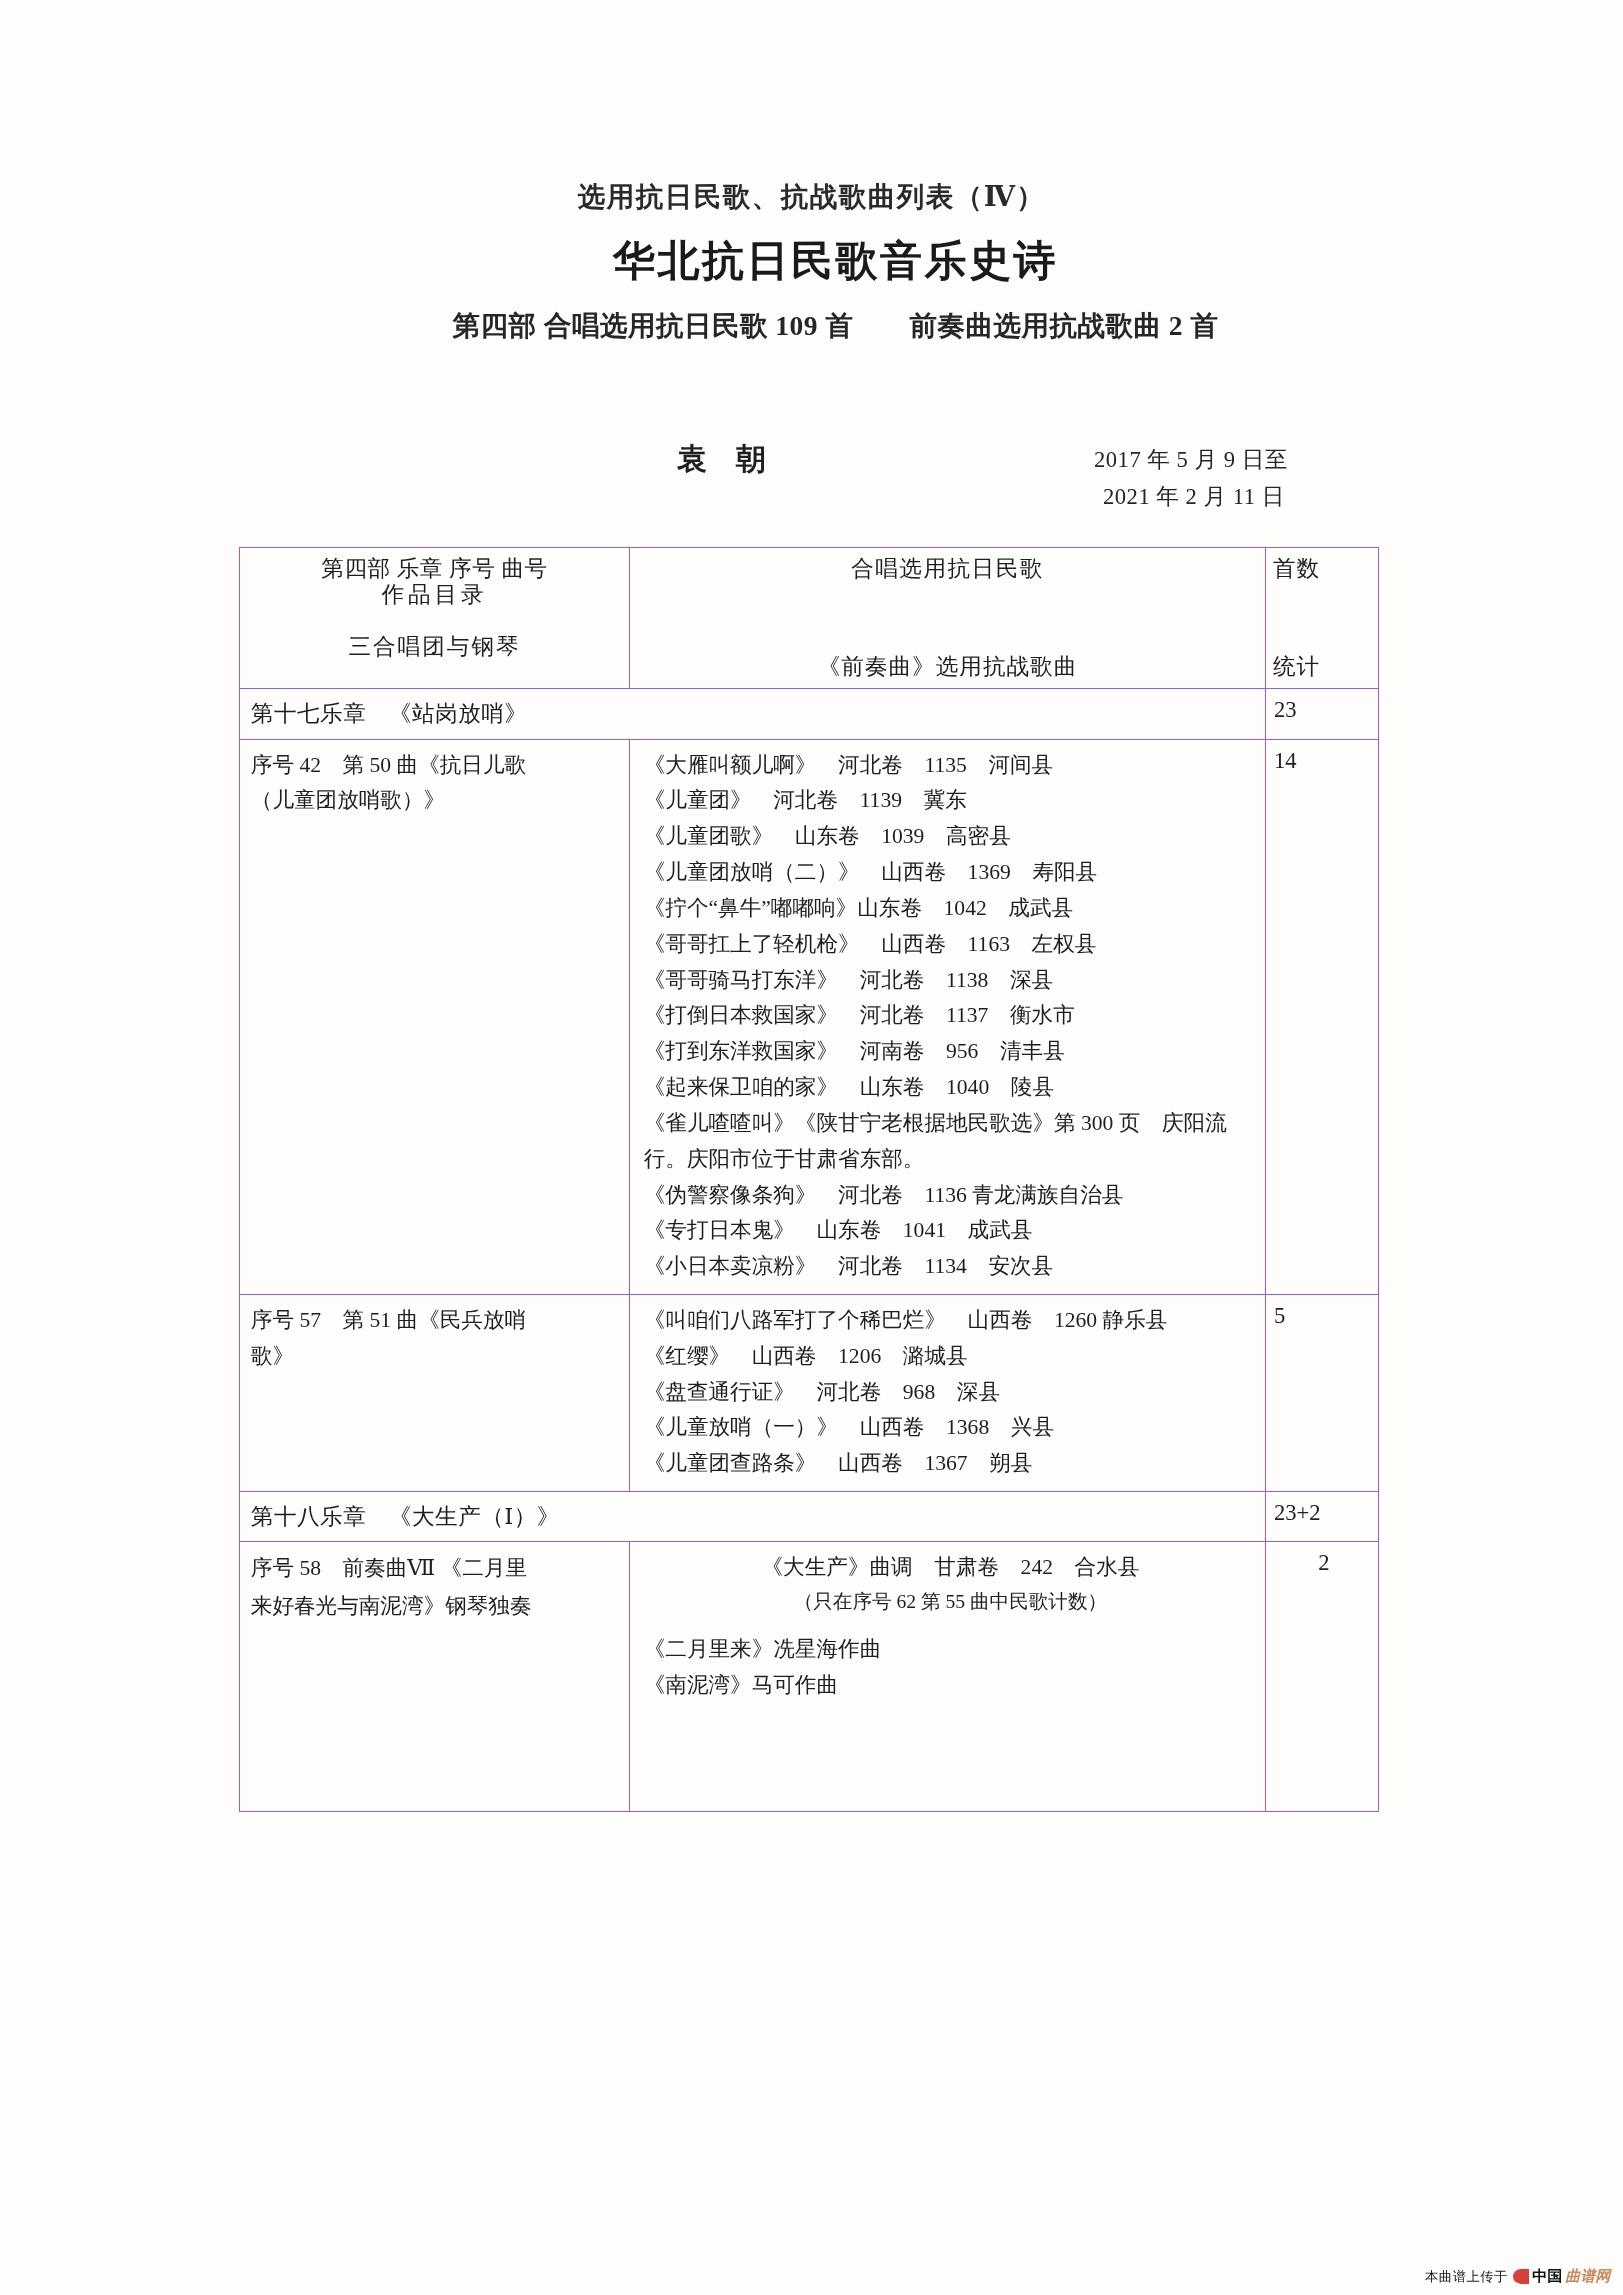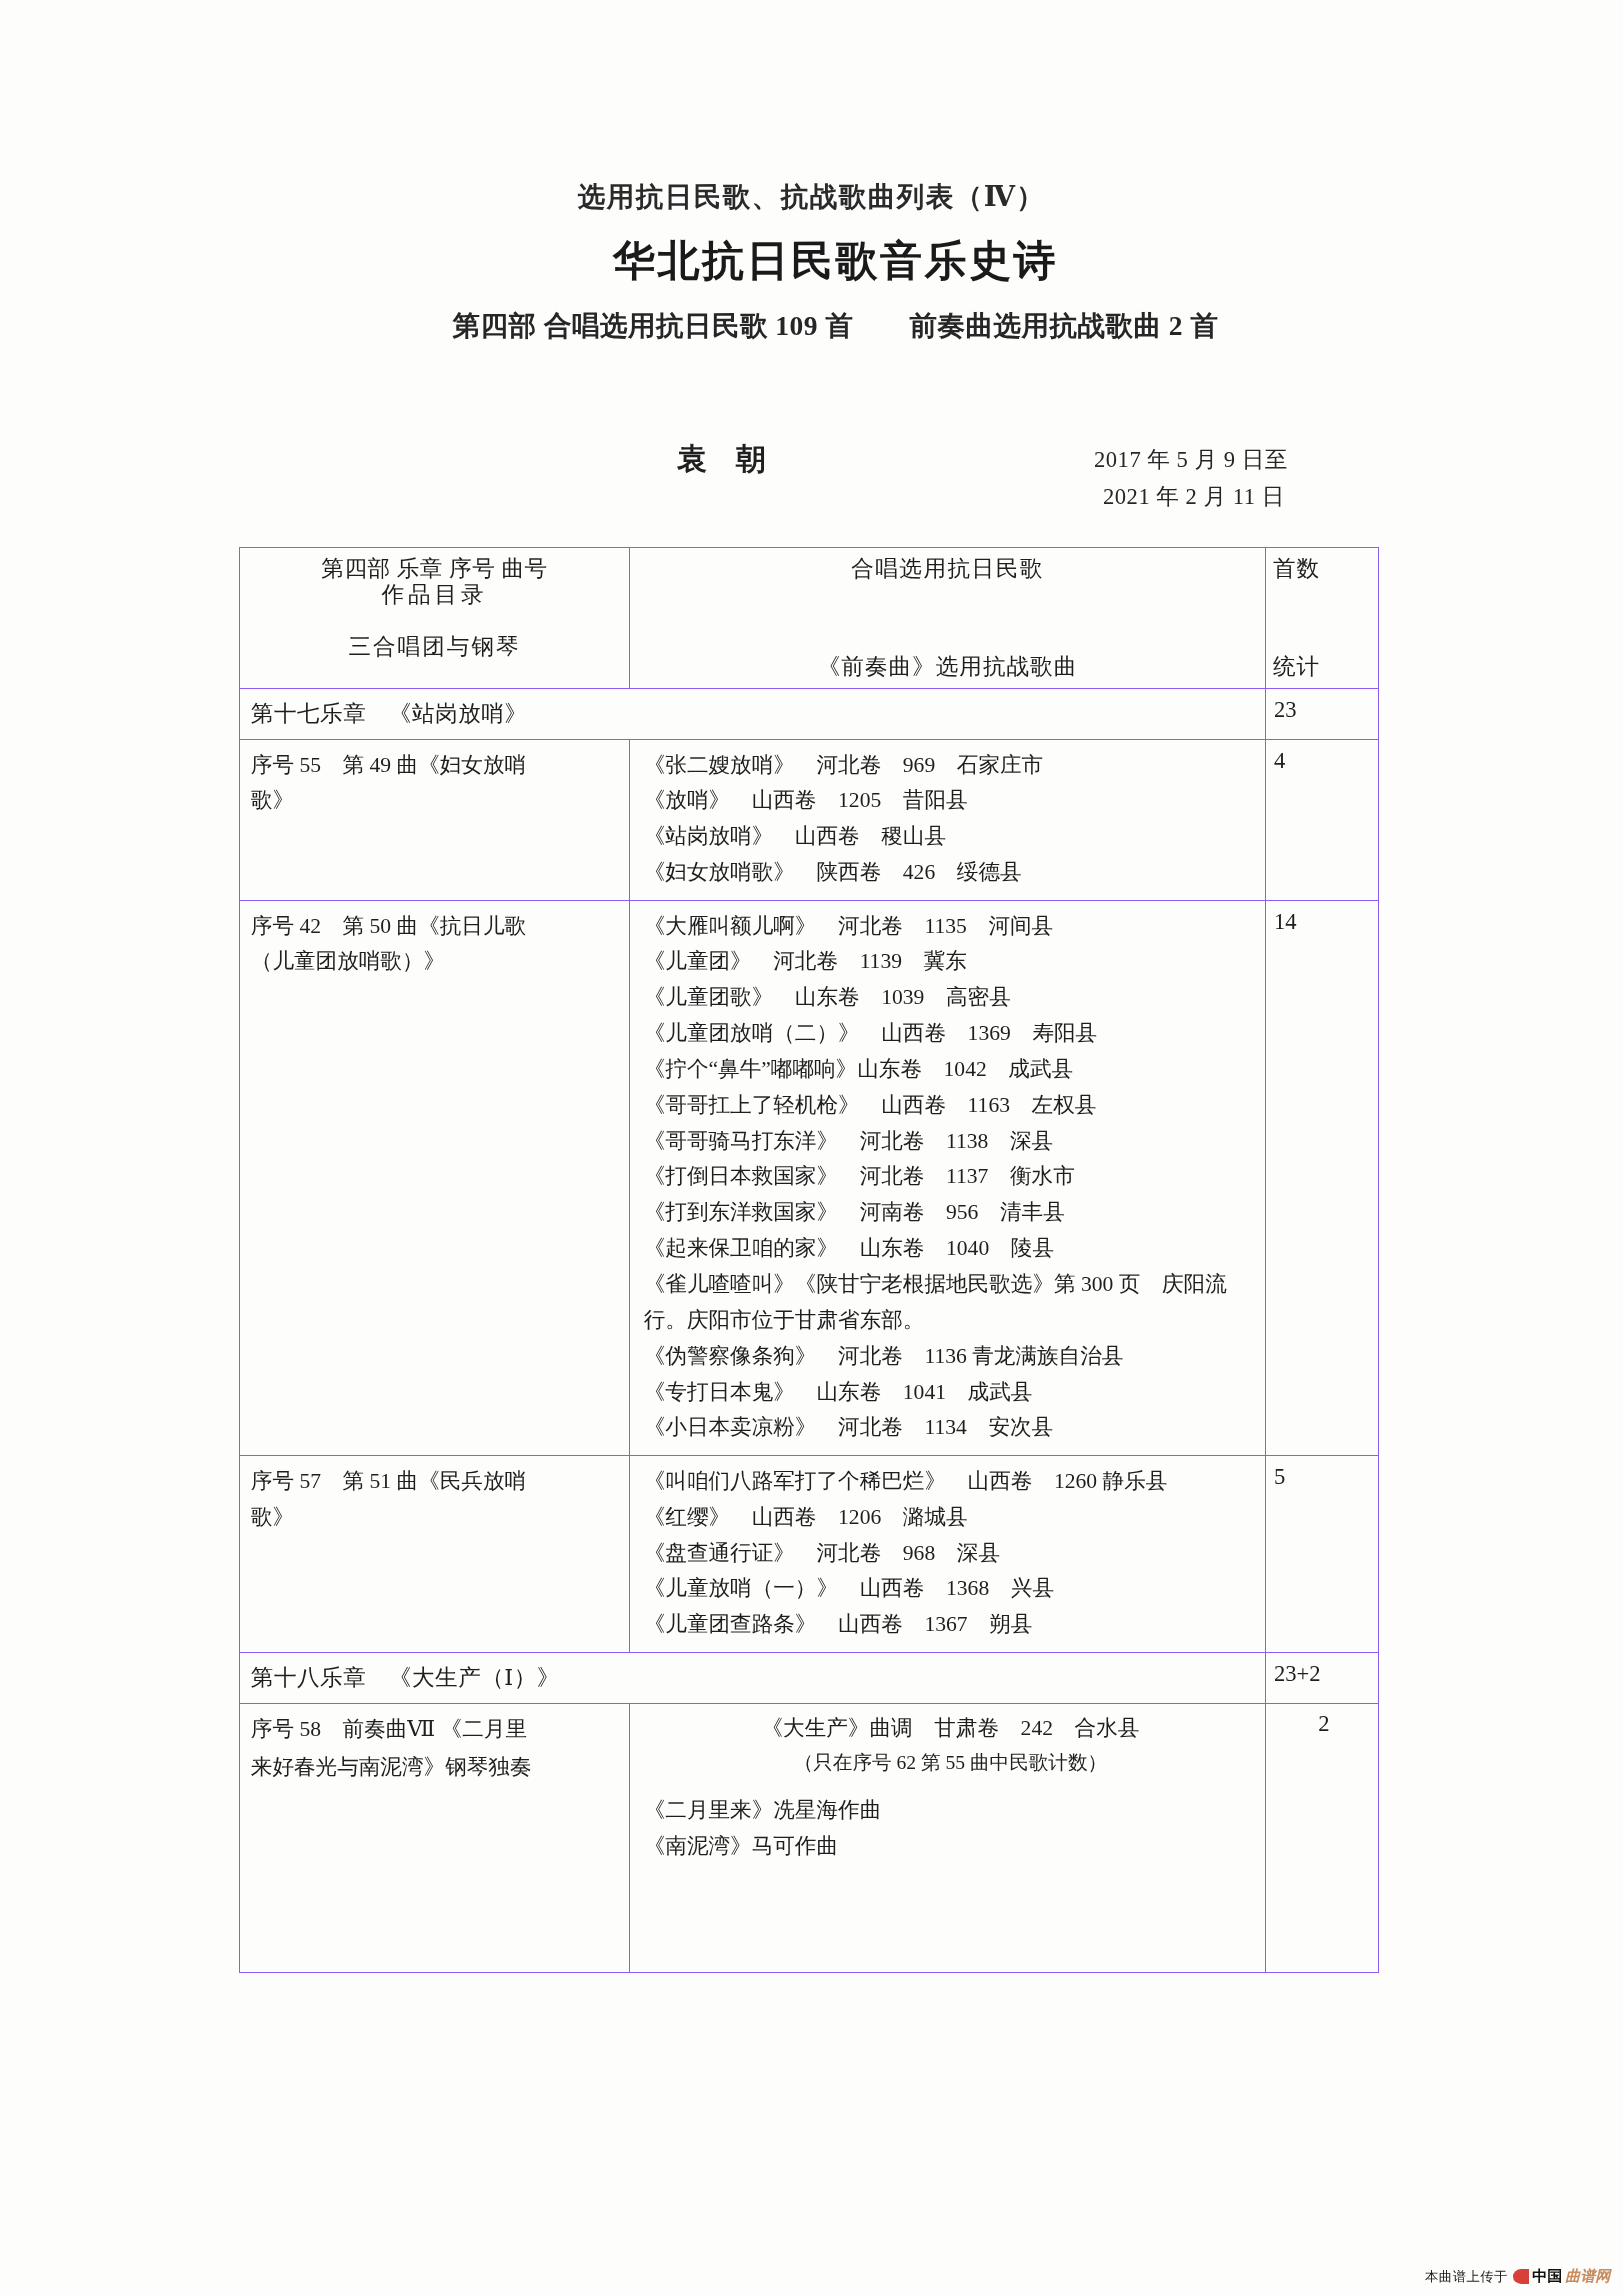--- a/index.html
+++ b/index.html
@@ -256,39 +256,20 @@
         <td colspan="2">
           <div class="mv-cell">
             <span>第十七乐章</span><span class="gap"></span><span>《站岗放哨》</span>
           </div>
         </td>
         <td>
           <div class="count">23</div>
         </td>
       </tr>
 
-      <tr>
-        <td>
-          <div class="cell">
-            <span class="line">序号 55　第 49 曲《妇女放哨</span>
-            <span class="line">歌》</span>
-          </div>
-        </td>
-        <td>
-          <div class="cell pad-lg">
-            <span class="line">《张二嫂放哨》　河北卷　969　石家庄市</span>
-            <span class="line">《放哨》　山西卷　1205　昔阳县</span>
-            <span class="line">《站岗放哨》　山西卷　稷山县</span>
-            <span class="line">《妇女放哨歌》　陕西卷　426　绥德县</span>
-          </div>
-        </td>
-        <td>
-          <div class="count">4</div>
-        </td>
-      </tr>
 
       <tr>
         <td>
           <div class="cell">
             <span class="line">序号 42　第 50 曲《抗日儿歌</span>
             <span class="line">（儿童团放哨歌）》</span>
           </div>
         </td>
         <td>
           <div class="cell pad-lg">

